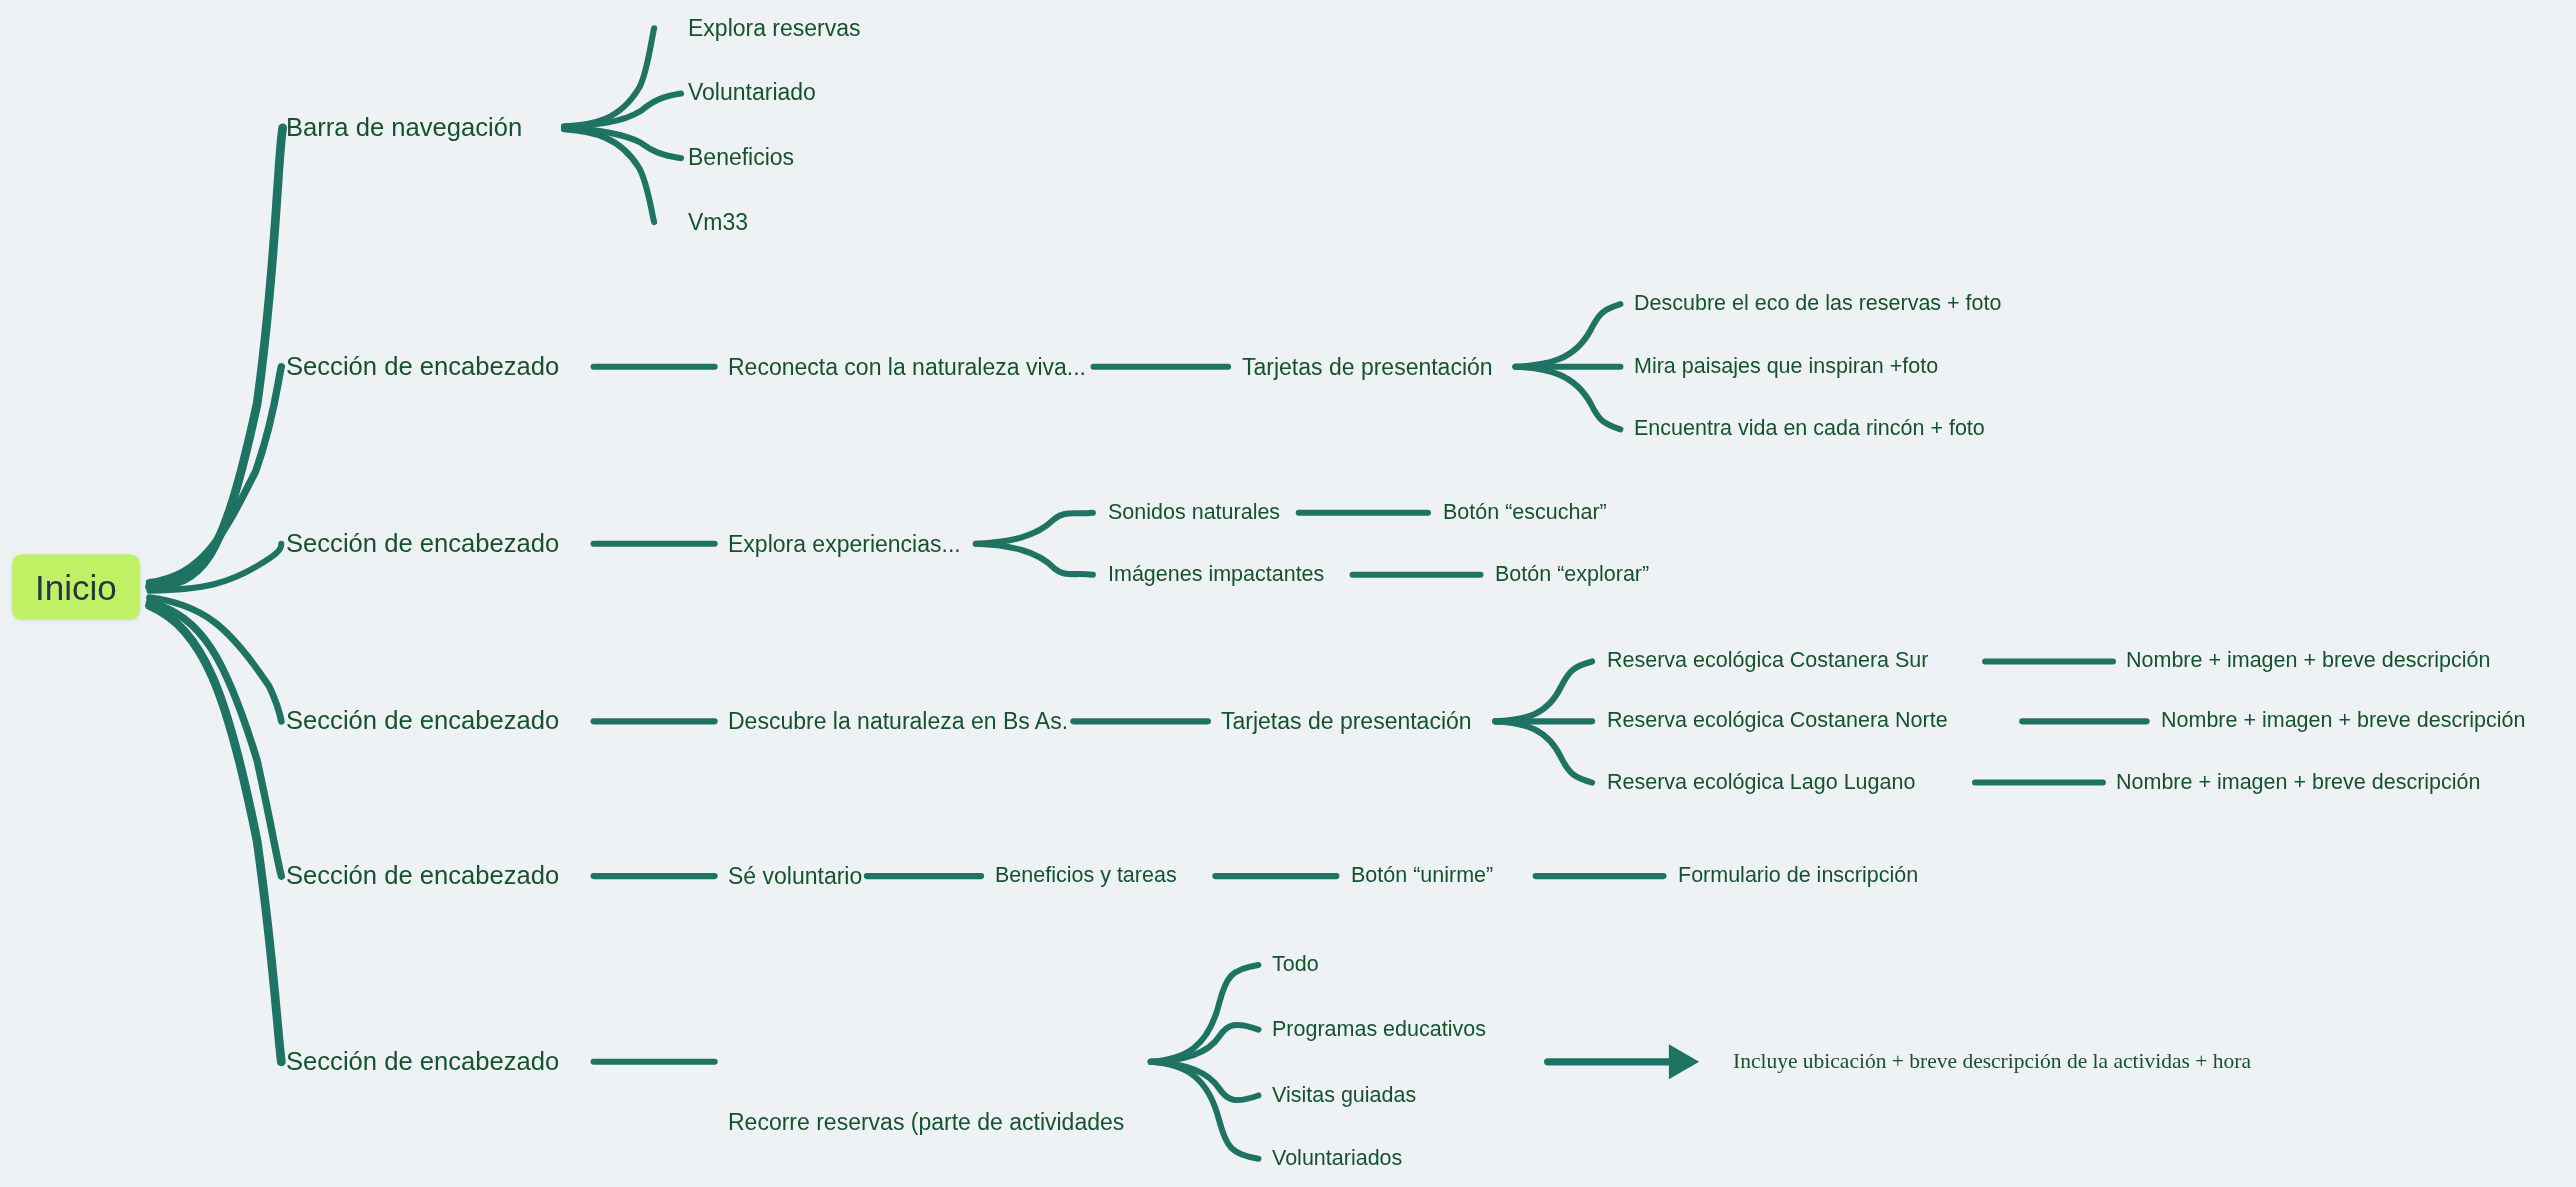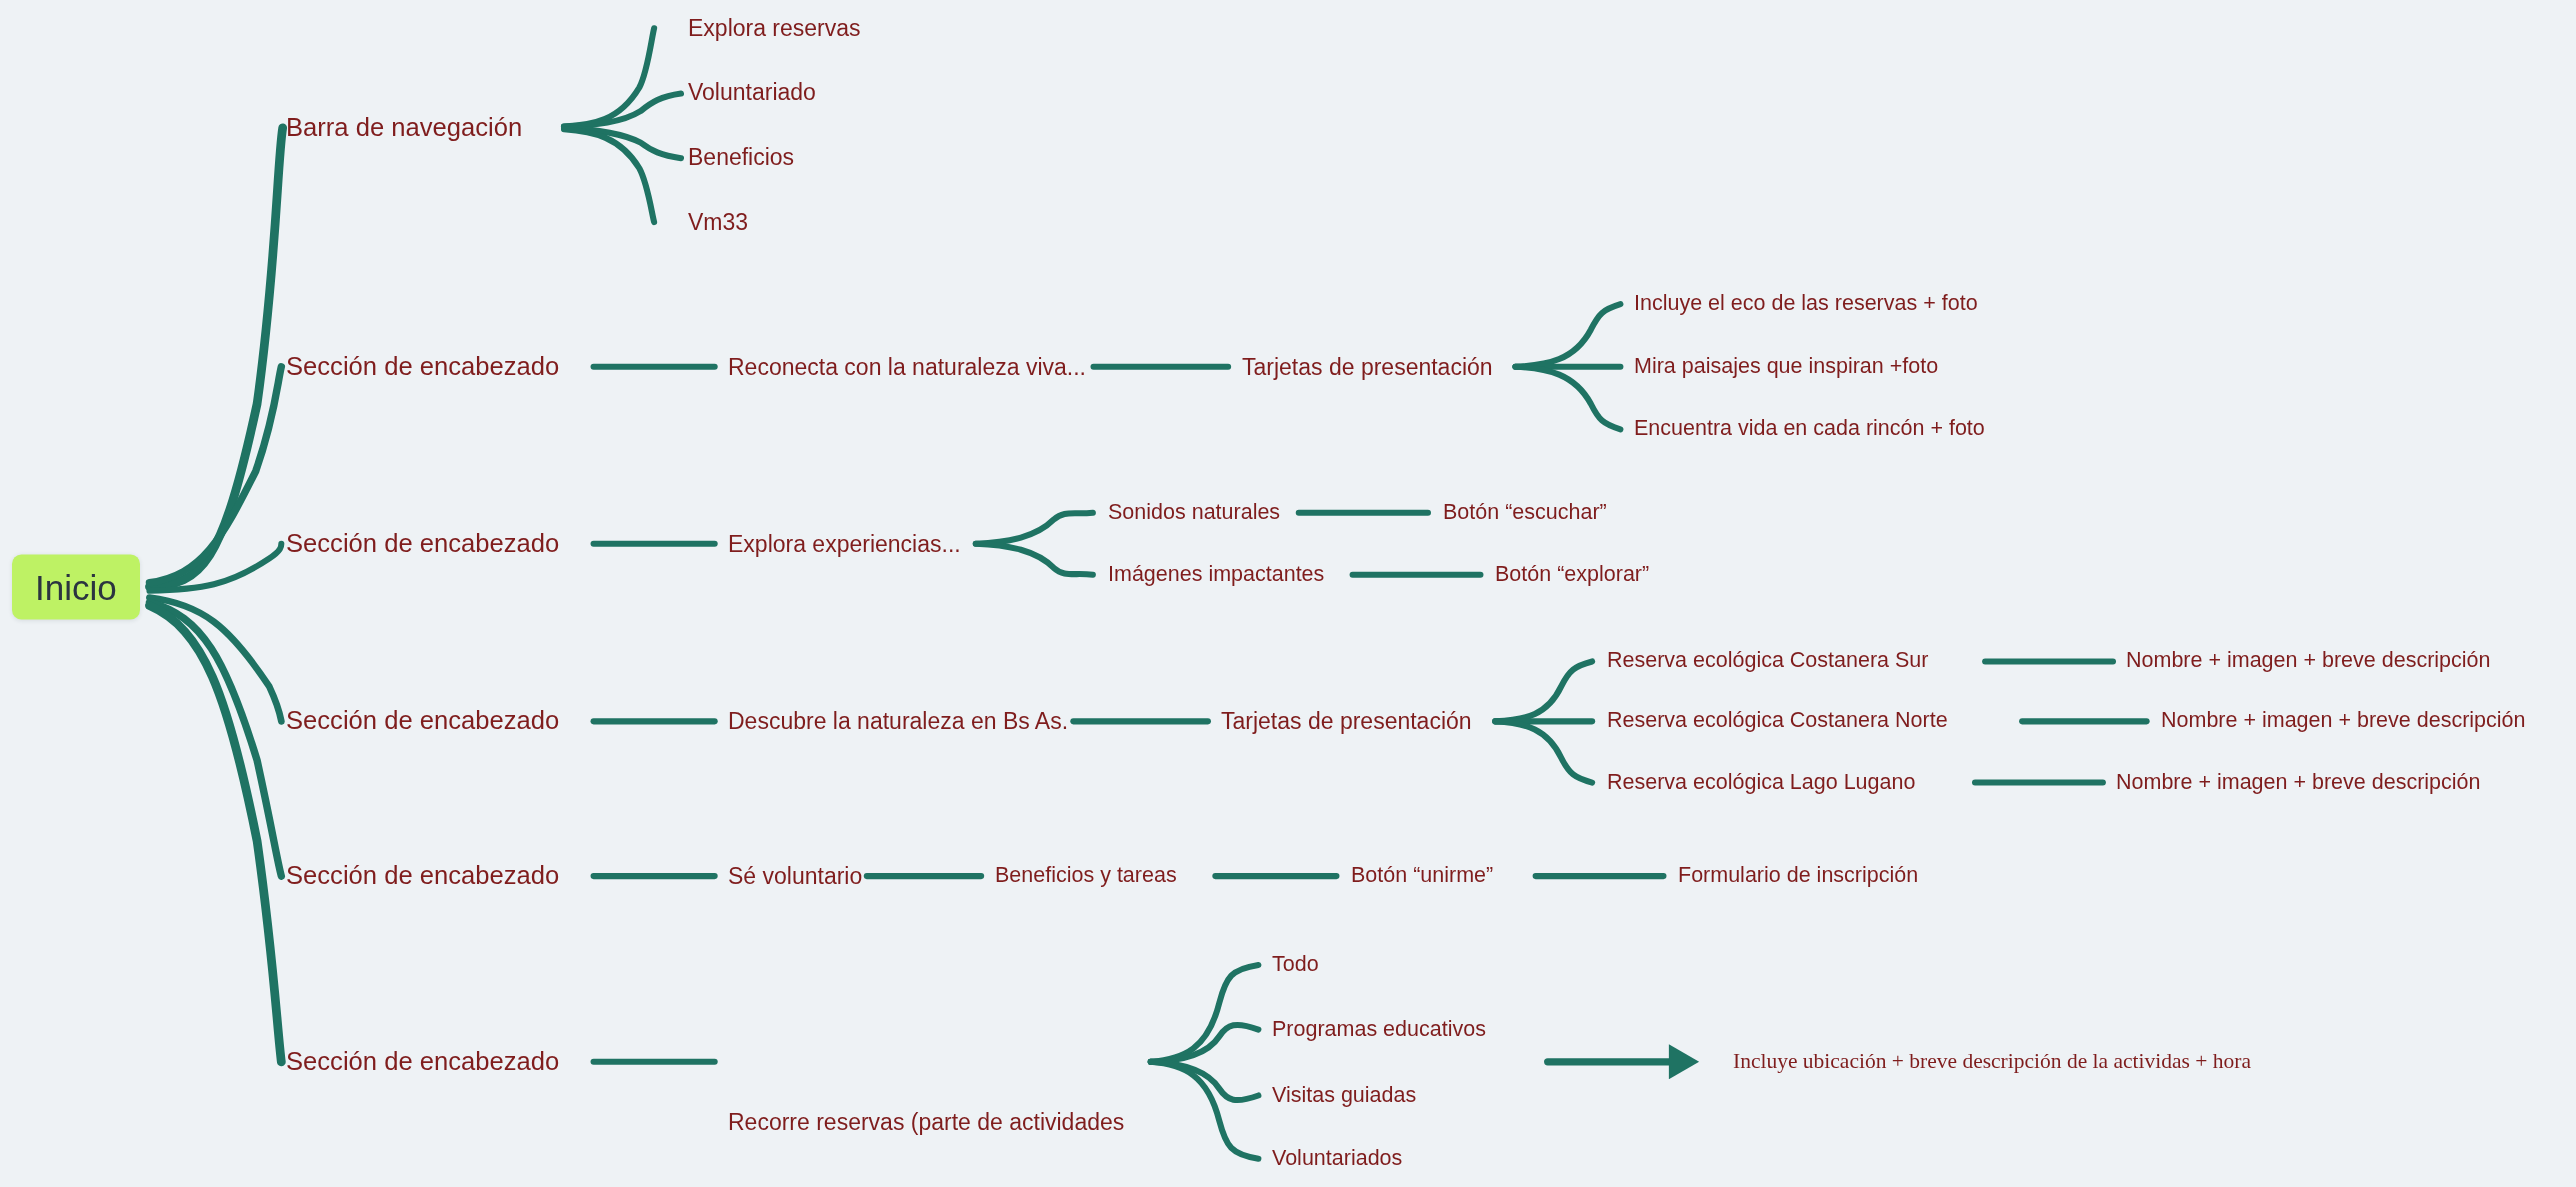--- a/index.html
+++ b/index.html
@@ -21,21 +21,21 @@
   }
   svg#edges {
     position: absolute;
     left: 0;
     top: 0;
     width: 2576px;
     height: 1187px;
   }
   .node-label {
     position: absolute;
-    color: #7f1d1d;
+    color: #14532d;
     font-family: "Liberation Sans", sans-serif;
     white-space: nowrap;
     line-height: 1;
     transform: translateY(-50%);
   }
   .lvl-root {
     font-size: 35px;
     color: #2b3440;
     background: #bef264;
     border-radius: 9.4px;
@@ -111,21 +111,21 @@
 
   <div class="node-label lvl-1" style="left:286px; top:128px;"><span>Barra de navegación</span></div>
   <div class="node-label lvl-2" style="left:688px; top:28px;"><span>Explora reservas</span></div>
   <div class="node-label lvl-2" style="left:688px; top:92px;"><span>Voluntariado</span></div>
   <div class="node-label lvl-2" style="left:688px; top:157px;"><span>Beneficios</span></div>
   <div class="node-label lvl-2" style="left:688px; top:222px;"><span>Vm33</span></div>
 
   <div class="node-label lvl-1" style="left:286px; top:367px;"><span>Sección de encabezado</span></div>
   <div class="node-label lvl-2" style="left:728px; top:367px;"><span>Reconecta con la naturaleza viva...</span></div>
   <div class="node-label lvl-2" style="left:1242px; top:367px;"><span>Tarjetas de presentación</span></div>
-  <div class="node-label lvl-3" style="left:1634px; top:304px;"><span>Incluye el eco de las reservas + foto</span></div>
+  <div class="node-label lvl-3" style="left:1634px; top:304px;"><span>Descubre el eco de las reservas + foto</span></div>
   <div class="node-label lvl-3" style="left:1634px; top:367px;"><span>Mira paisajes que inspiran +foto</span></div>
   <div class="node-label lvl-3" style="left:1634px; top:429px;"><span>Encuentra vida en cada rincón + foto</span></div>
 
   <div class="node-label lvl-1" style="left:286px; top:544px;"><span>Sección de encabezado</span></div>
   <div class="node-label lvl-2" style="left:728px; top:544px;"><span>Explora experiencias...</span></div>
   <div class="node-label lvl-3" style="left:1108px; top:513px;"><span>Sonidos naturales</span></div>
   <div class="node-label lvl-3" style="left:1443px; top:513px;"><span>Botón “escuchar”</span></div>
   <div class="node-label lvl-3" style="left:1108px; top:575px;"><span>Imágenes impactantes</span></div>
   <div class="node-label lvl-3" style="left:1495px; top:575px;"><span>Botón “explorar”</span></div>
 

